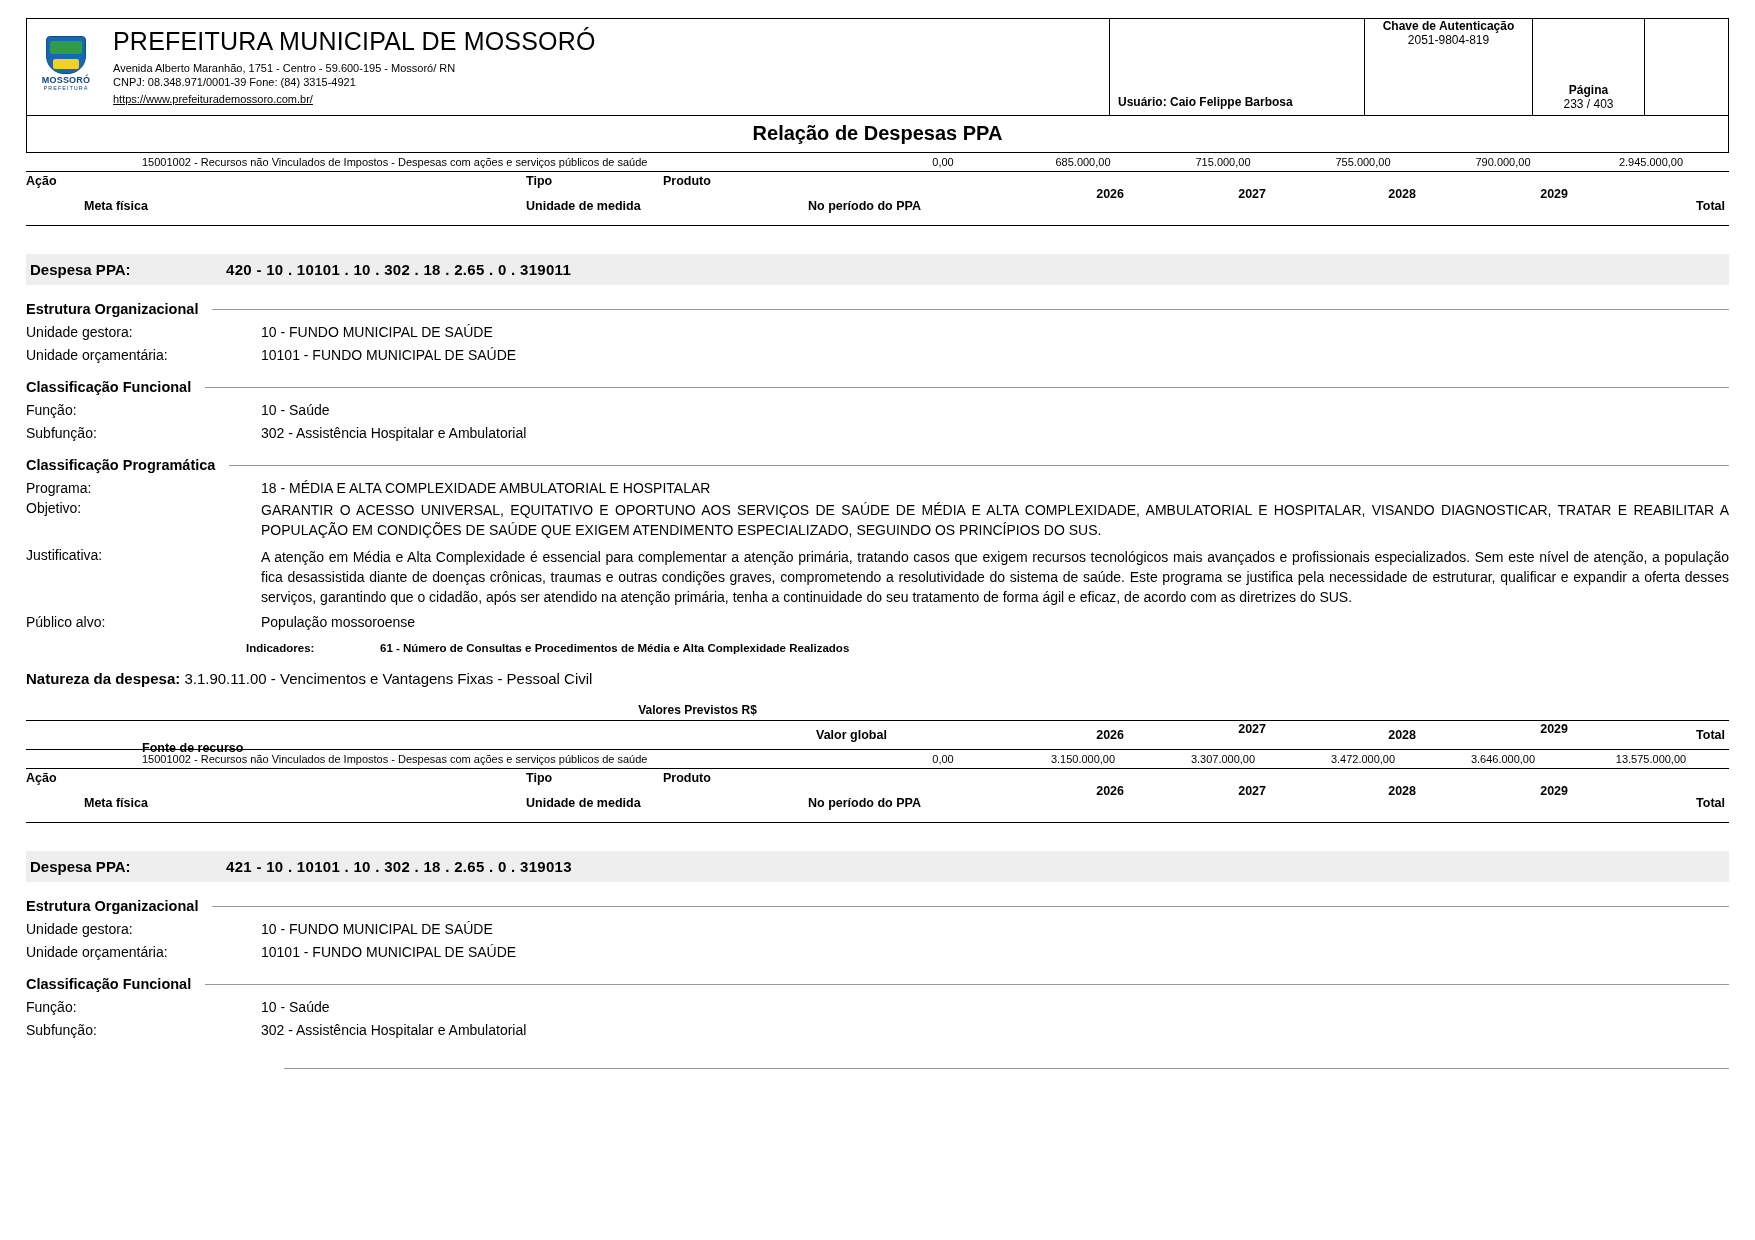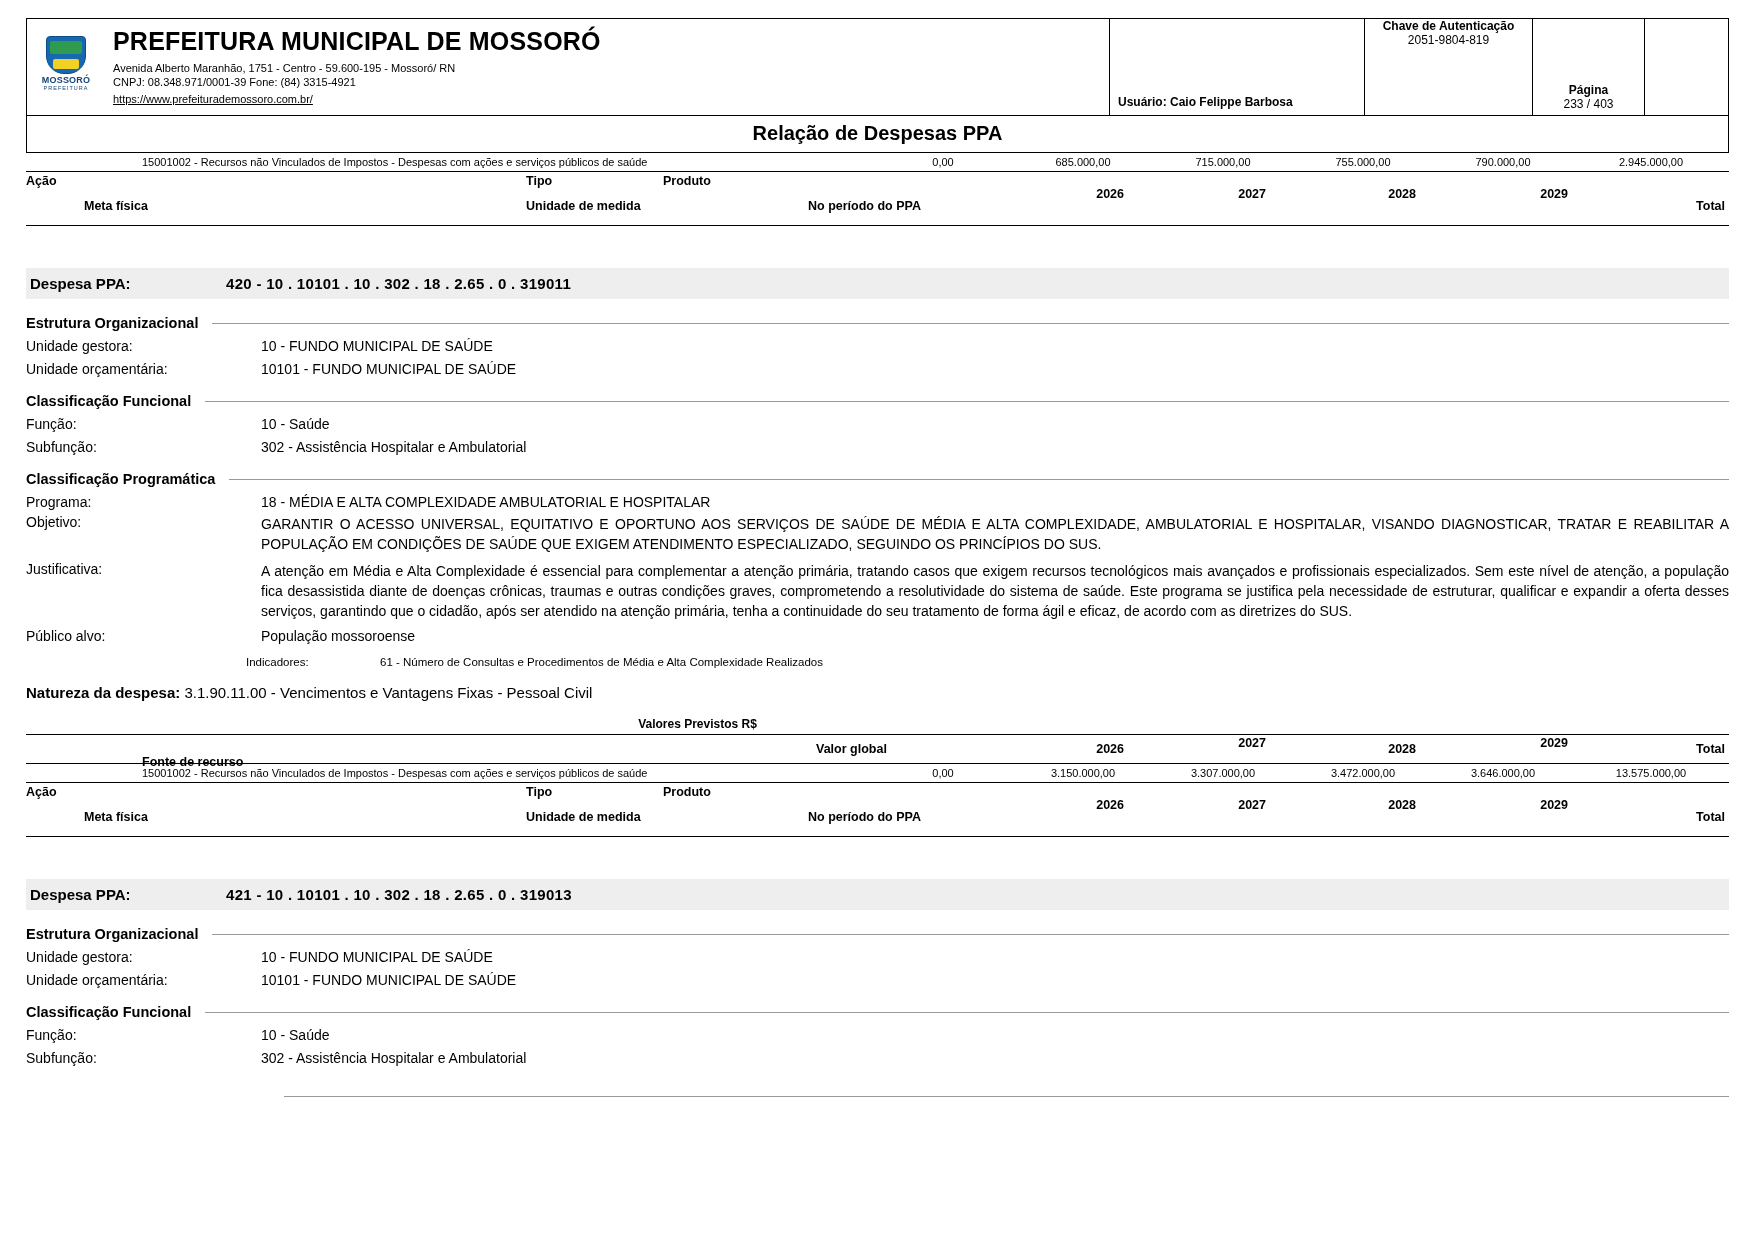--- a/index.html
+++ b/index.html
@@ -56,21 +56,21 @@
   }
   .logo-text { font-size: 9px; font-weight: bold; color: #14447a; letter-spacing: .2px; margin-top: 1px;}
   .logo-sub { font-size: 5.5px; color: #14447a; letter-spacing: 1px; }
 
   .title-cell {
     flex: 1 1 auto;
     padding: 8px 0 0 8px;
   }
   .org-title {
     font-size: 25px;
-    font-weight: bold;
+    font-weight: normal;
     letter-spacing: .2px;
     margin-bottom: 5px;
   }
   .org-line { font-size: 11px; line-height: 14px; }
   .org-link { font-size: 11px; color: #000; text-decoration: underline; }
 
   .user-cell {
     flex: none;
     width: 255px;
     border-left: 1px solid #000;
@@ -148,21 +148,21 @@
   .acao-head .tot { position: absolute; right: 4px; top: 27px; }
 
   
   .despesa-bar {
     background: #eeeeee;
     display: flex;
     align-items: center;
     font-size: 15px;
     font-weight: bold;
     padding: 7px 8px 7px 4px;
-    margin-top: 42px;
+    margin-top: 28px;
   }
   .despesa-bar .lbl { width: 196px; }
   .despesa-bar .val { letter-spacing: .3px; }
 
   .section {
     margin-top: 16px;
   }
   .section-title {
     display: flex;
     align-items: center;
@@ -183,20 +183,21 @@
   .kv .k { width: 235px; flex: none; }
   .kv .v { flex: 1 1 auto; }
   .kv .v.just { text-align: justify; line-height: 20px; }
   .kv.tight { margin-top: 4px; }
 
   .indicadores {
     display: flex;
     font-size: 11.5px;
     margin-top: 12px;
     padding-left: 220px;
+    font-weight: bold;
   }
   .indicadores .k { width: 134px; flex: none; }
 
   .natureza {
     font-size: 15px;
     margin-top: 16px;
   }
   .natureza b { font-weight: bold; }
 
   .valores-label {

